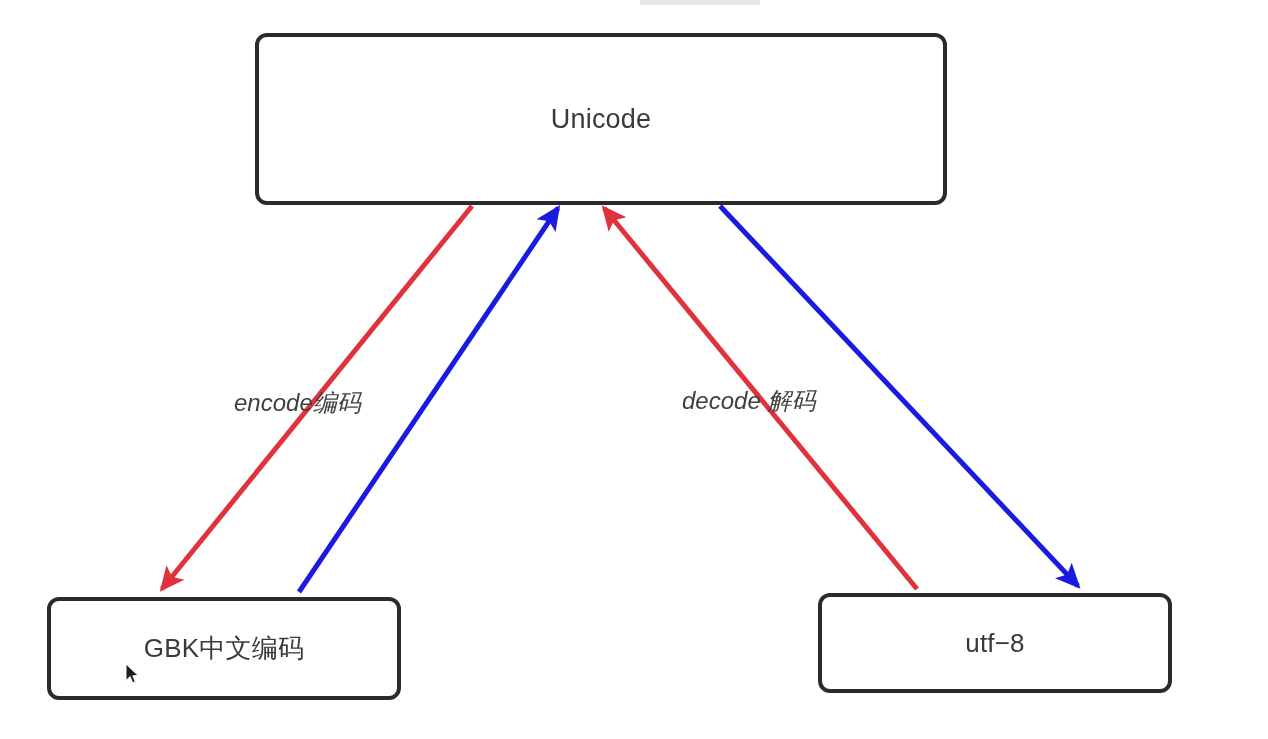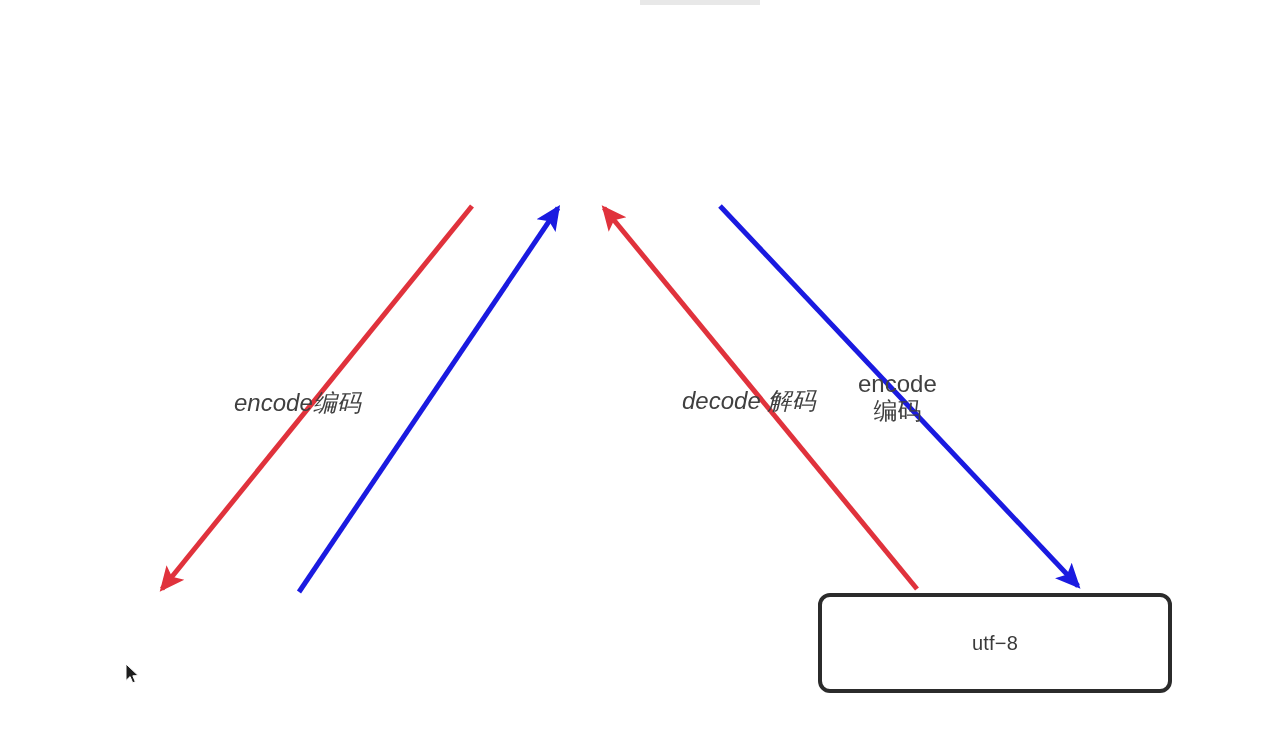--- a/index.html
+++ b/index.html
@@ -47,21 +47,21 @@
     width: 354px;
     height: 103px;
   }
   #node-gbk .node-label { font-size: 26px; }
   #node-utf8 {
     left: 818px;
     top: 593px;
     width: 354px;
     height: 100px;
   }
-  #node-utf8 .node-label { font-size: 20px; }
+  #node-utf8 .node-label { font-size: 26px; }
 
   #edge-layer {
     position: absolute;
     left: 0;
     top: 0;
     width: 1268px;
     height: 739px;
     z-index: 2;
   }
 
@@ -134,30 +134,35 @@
 
     <line x1="472" y1="206" x2="162" y2="589" stroke="#e0323c" stroke-width="5" stroke-linecap="butt" marker-end="url(#arrow-red)"></line>
 
     <line x1="299" y1="592" x2="558" y2="208" stroke="#1a1ae0" stroke-width="5" stroke-linecap="butt" marker-end="url(#arrow-blue)"></line>
 
     <line x1="917" y1="589" x2="604" y2="208" stroke="#e0323c" stroke-width="5" stroke-linecap="butt" marker-end="url(#arrow-red)"></line>
 
     <line x1="720" y1="206" x2="1078" y2="586" stroke="#1a1ae0" stroke-width="5" stroke-linecap="butt" marker-end="url(#arrow-blue)"></line>
   </svg>
 
+  <div class="node-box" id="node-unicode">
+    <span class="node-label">Unicode</span>
+  </div>
 
+  <div class="node-box" id="node-gbk">
+    <span class="node-label">GBK中文编码</span>
+  </div>
 
   <div class="node-box" id="node-utf8">
     <span class="node-label">utf−8</span>
   </div>
 
   <div class="edge-label" id="label-encode-left">encode编码</div>
 
 
   <div class="edge-label" id="label-decode-right">decode 解码</div>
 
-  <div class="edge-label" id="label-encode-right"><span>encode</span><br><span style="display:inline-block;width:100%;text-align:center;">编码</span></div>
 
   <svg id="mouse-cursor" viewBox="0 0 16 23" xmlns="http://www.w3.org/2000/svg">
     <path d="M1 1 L1 17.5 L5.1 13.6 L7.7 19.8 L10.3 18.7 L7.8 12.8 L13.2 12.6 Z" fill="#1d1d1d" stroke="#ffffff" stroke-width="1"></path>
   </svg>
 
 </div>
 
 </body></html>

